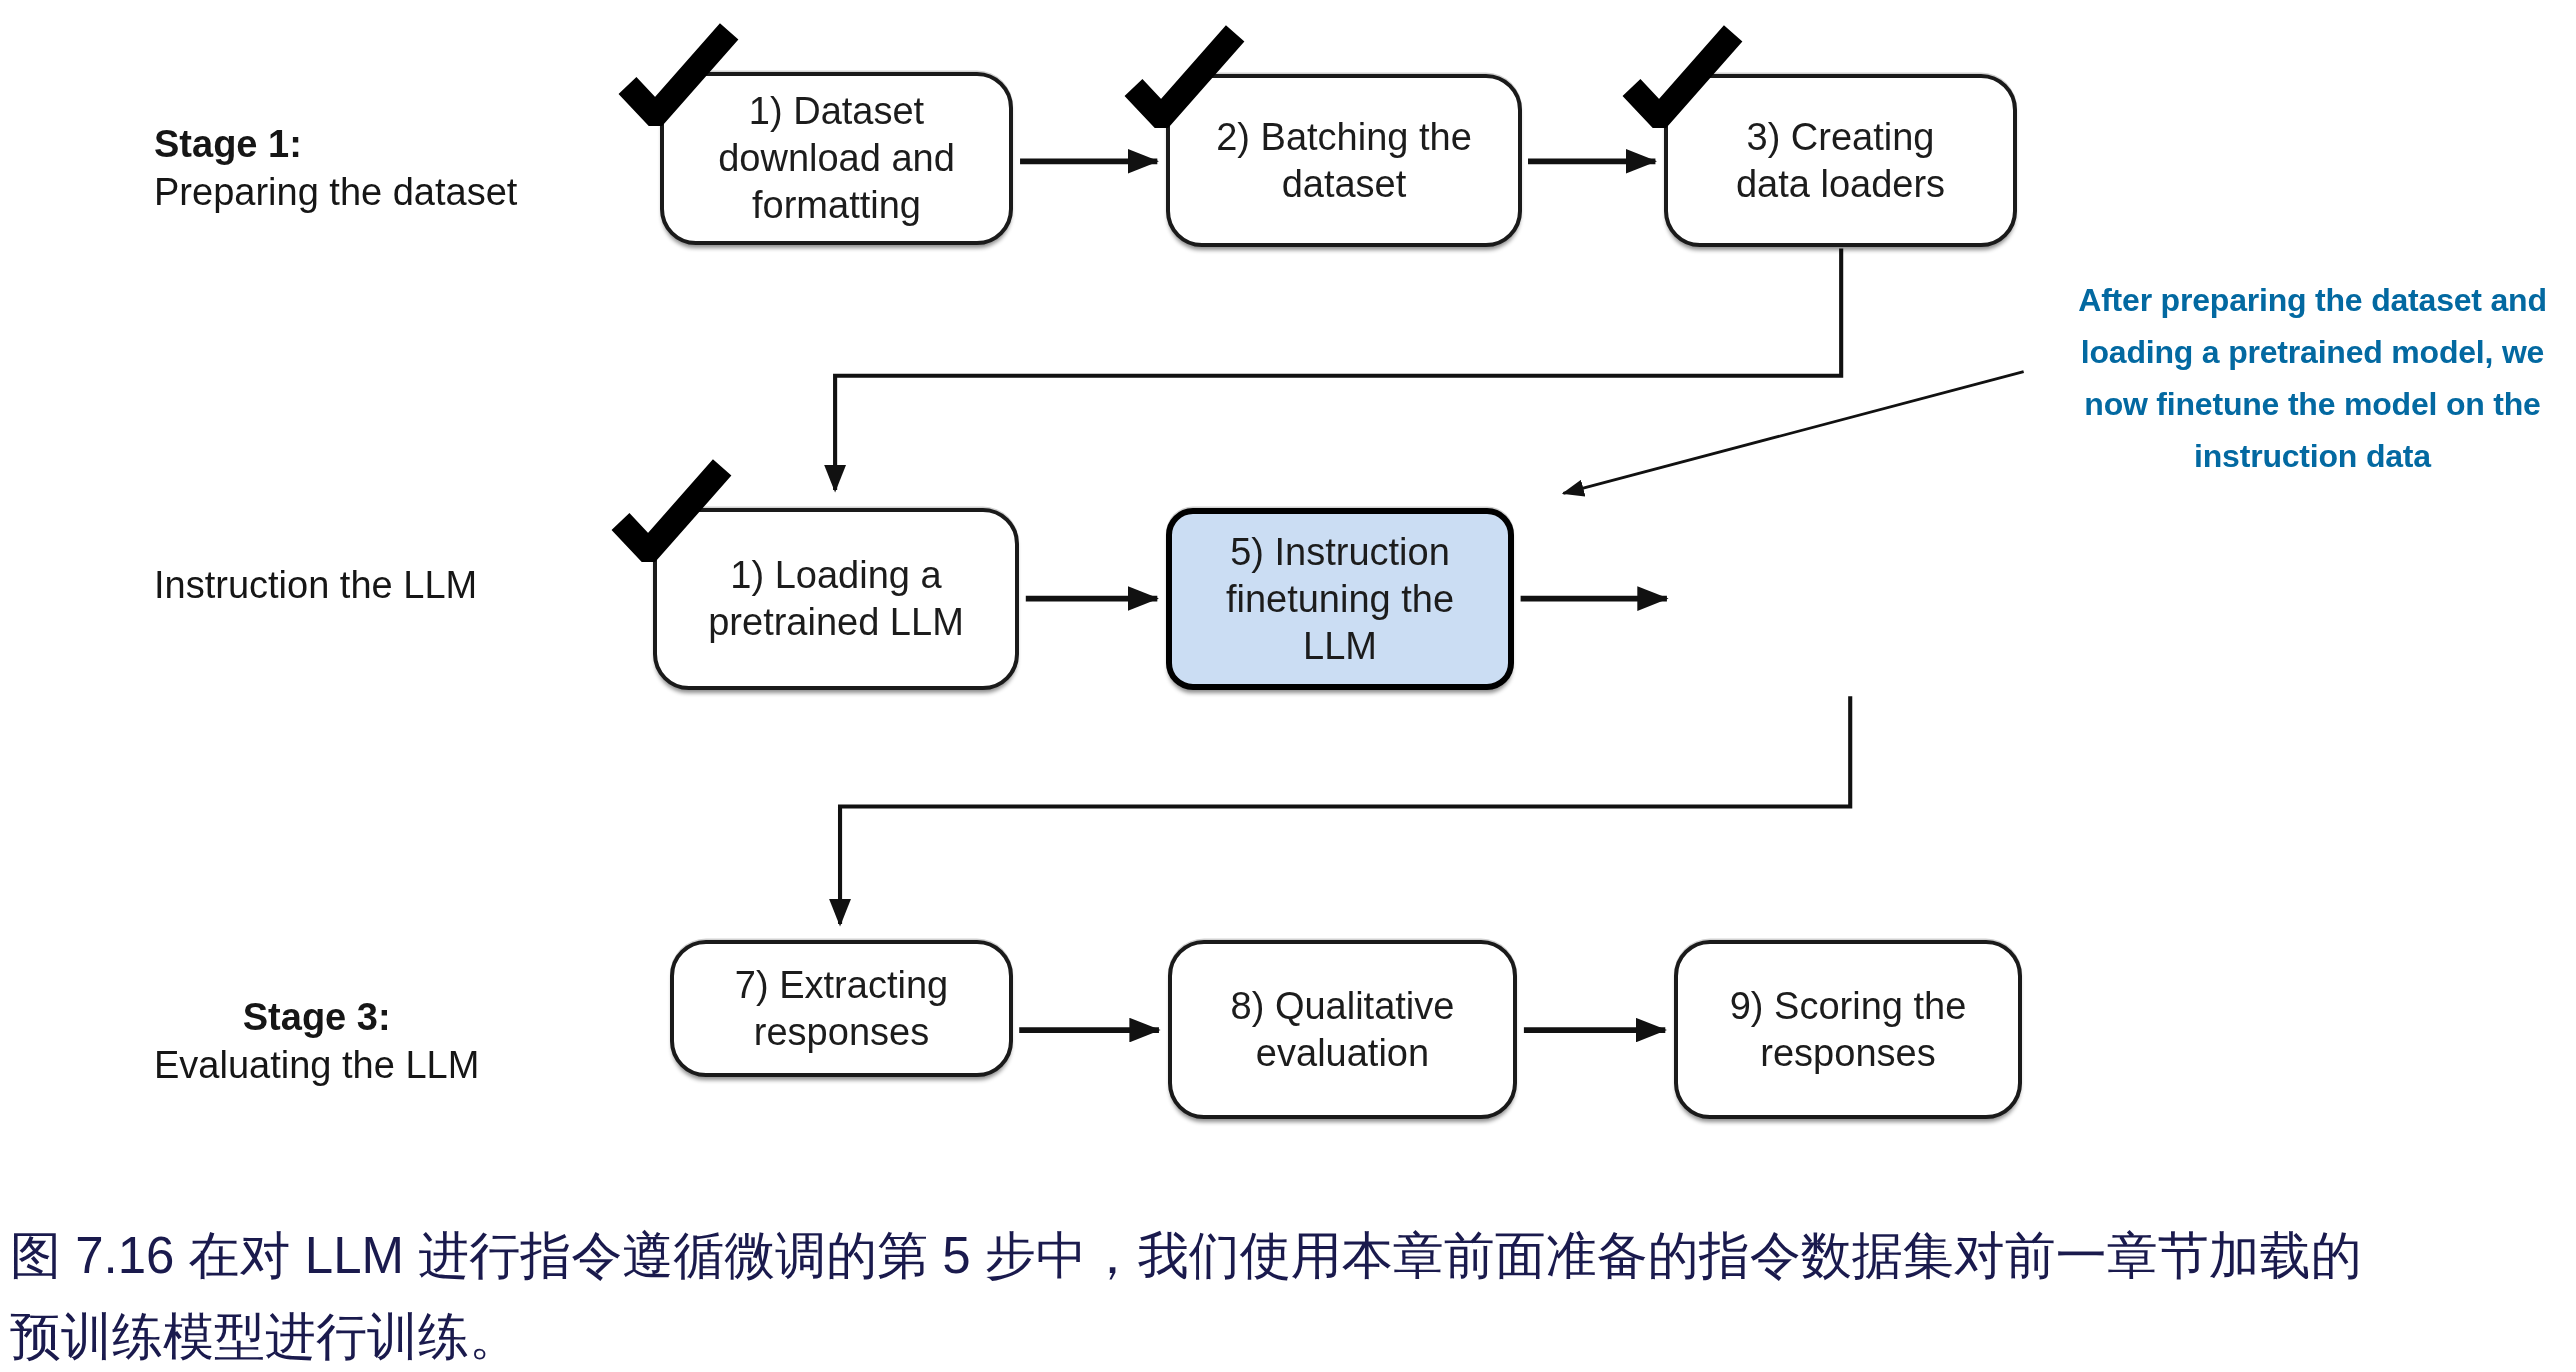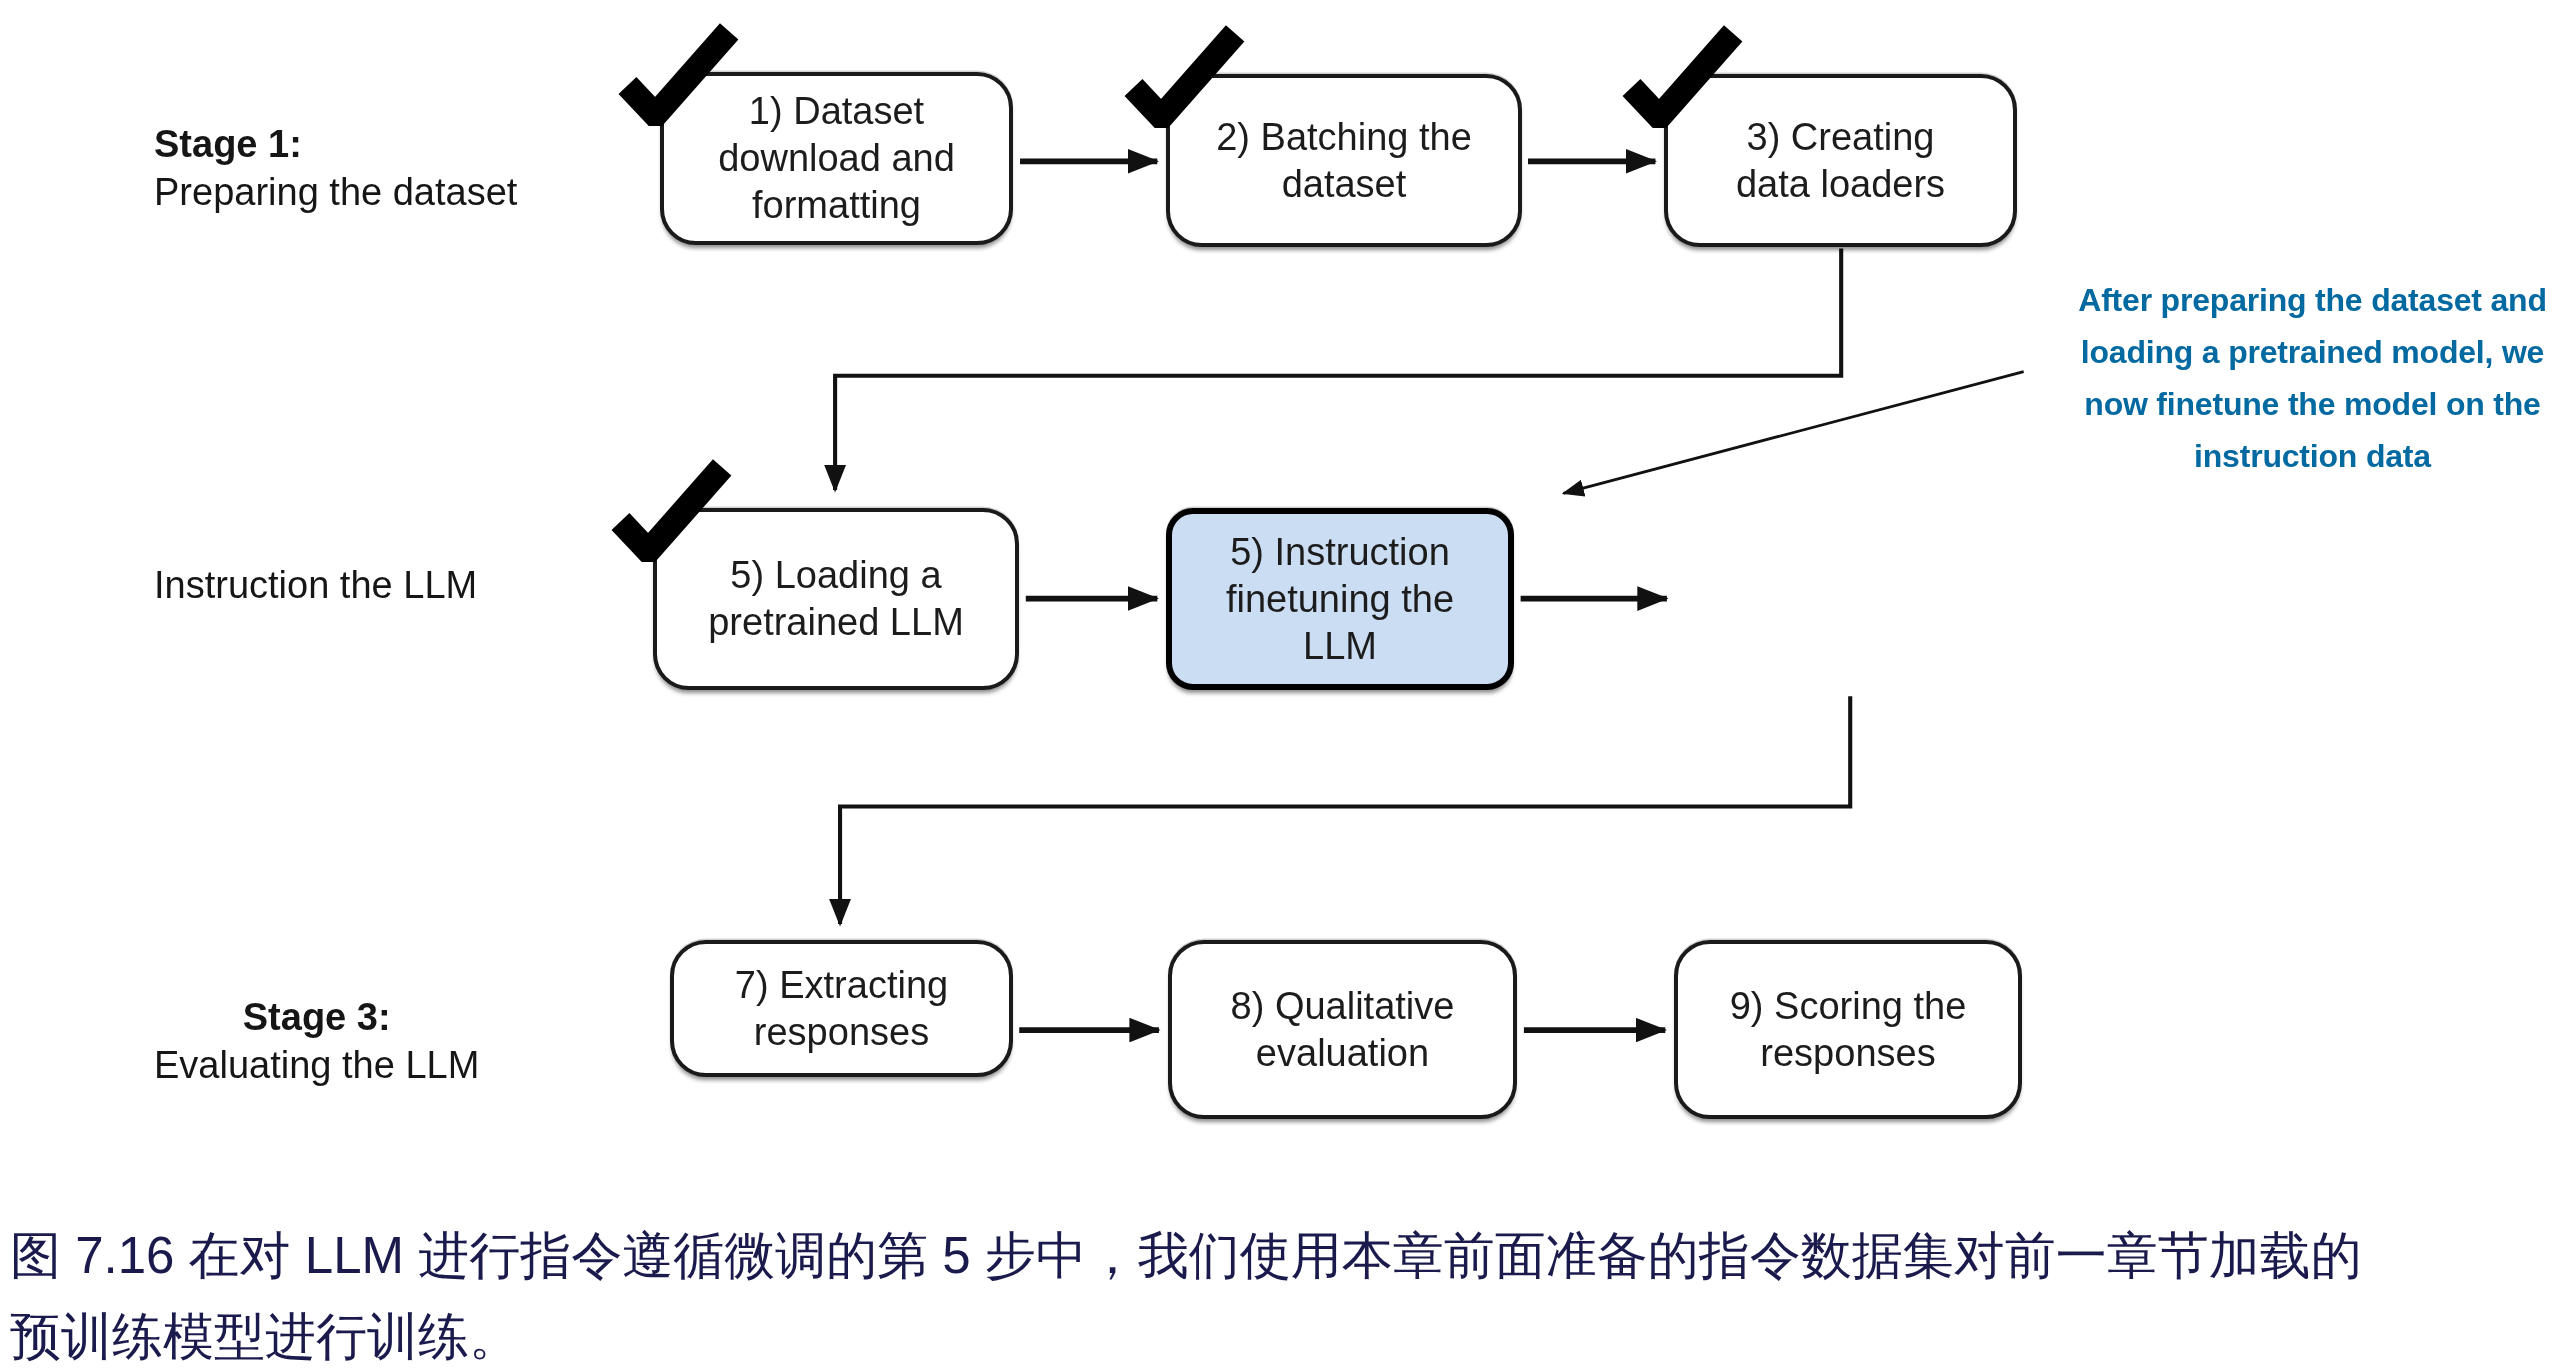--- a/index.html
+++ b/index.html
@@ -119,21 +119,21 @@
       <path d="M14 76 L48 112 L138 10" fill="none" stroke="#000" stroke-width="30"></path>
     </svg>
     <span>3) Creating
 data loaders</span>
   </div>
 
   <div class="box" style="left:653px;top:508px;width:366px;height:182px;">
     <svg class="check" viewBox="0 0 150 125">
       <path d="M14 76 L48 112 L138 10" fill="none" stroke="#000" stroke-width="30"></path>
     </svg>
-    <span>5) Loading a
+    <span>1) Loading a
 pretrained LLM</span>
   </div>
   <div class="box highlight" style="left:1166px;top:508px;width:348px;height:182px;">
     <span>5) Instruction
 finetuning the
 LLM</span>
   </div>
 
   <div class="box" style="left:670px;top:940px;width:343px;height:137px;">
     <span>7) Extracting

